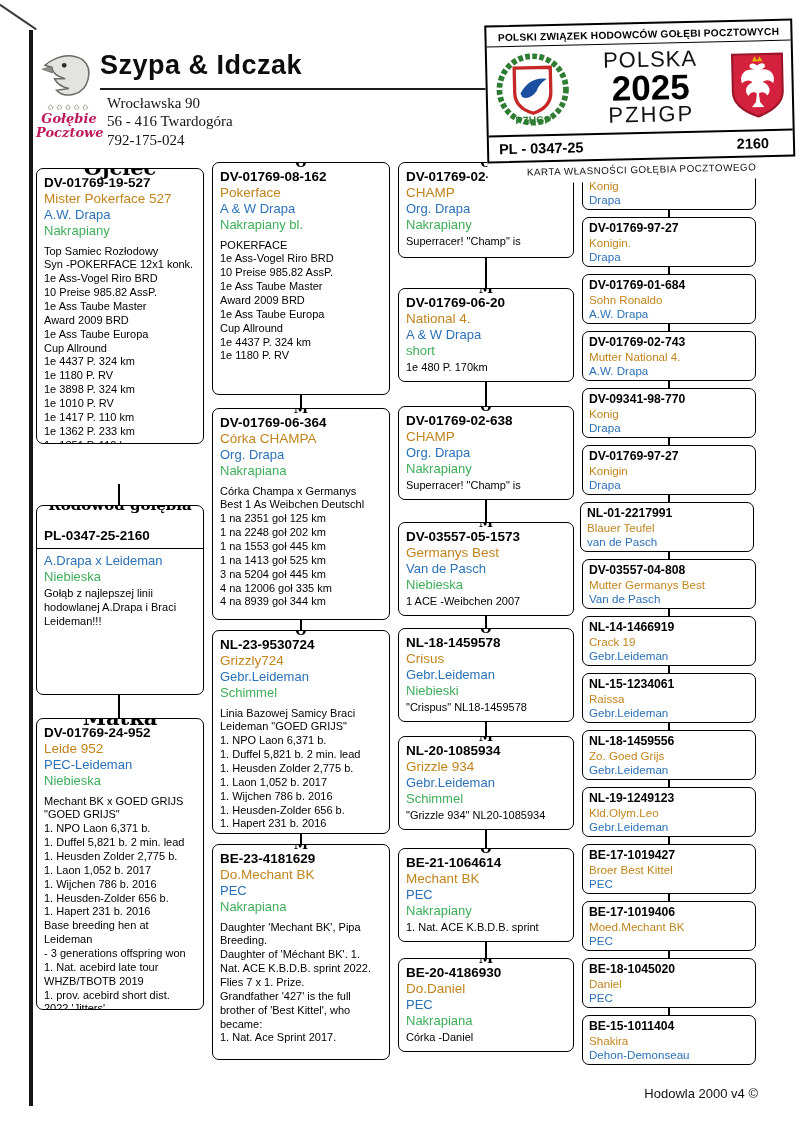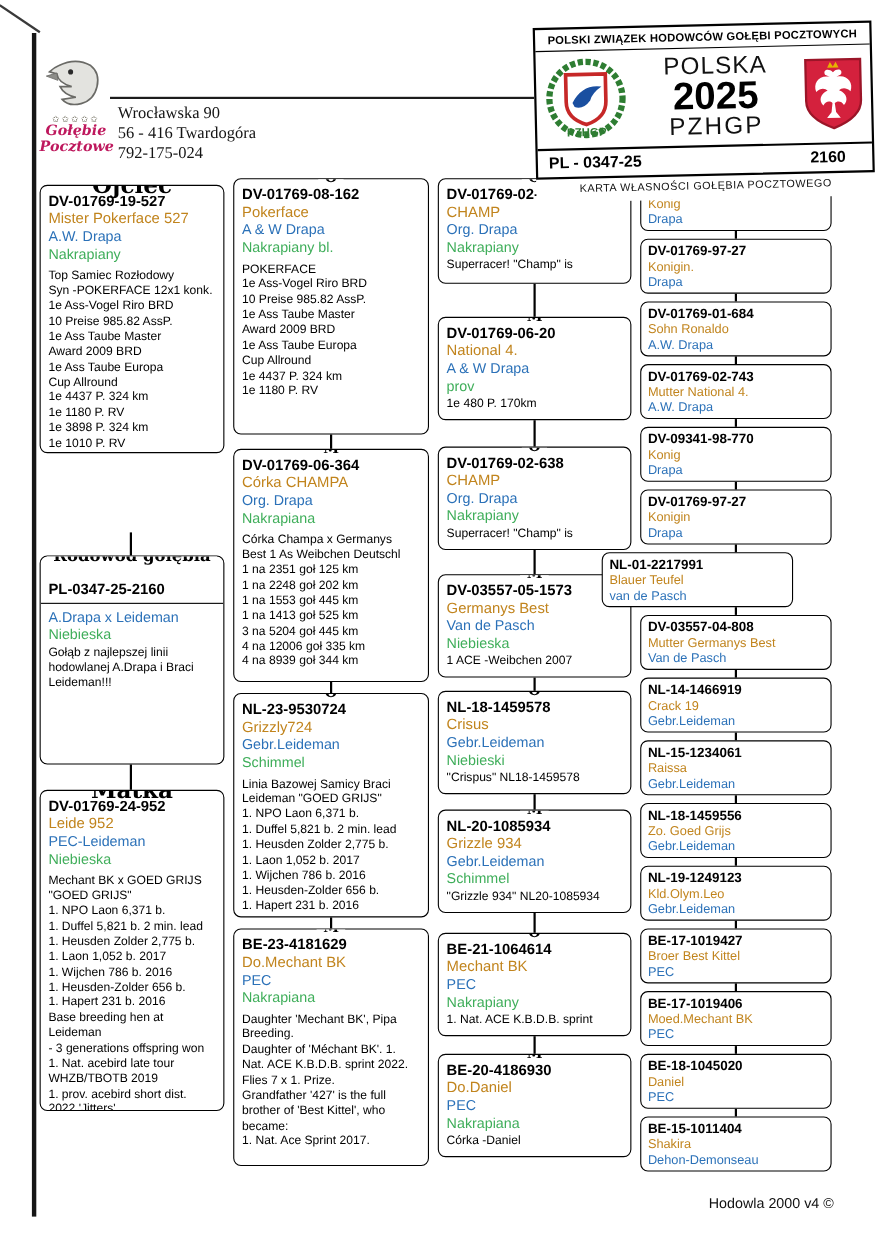--- a/index.html
+++ b/index.html
@@ -61,20 +61,21 @@
   <div class="logo-block">
     <svg width="60" height="48" viewBox="0 0 60 50">
       <path d="M14 10 Q30 2 44 10 Q53 17 50 30 Q47 43 35 46 Q23 49 17 42 L30 40 Q19 38 15 30 L26 30 Q13 26 12 18 L5 16 Q9 12 14 10 Z" fill="#e3e3df" stroke="#6a6a66" stroke-width="1.6"></path>
       <circle cx="25" cy="16" r="2.4" fill="#2a2a2a"></circle>
       <path d="M12 17 L2 20 L13 24 Z" fill="#8d8d89" stroke="#6a6a66" stroke-width="0.8"></path>
     </svg>
     <div class="stars">✩✩✩✩✩</div>
     <div class="logo-text">Gołębie</div>
     <div class="logo-text">Pocztowe</div>
   </div>
+  <div class="loft-name">Szypa &amp; Idczak</div>
   <div class="name-underline"></div>
   <div class="addr">
     <div>Wrocławska 90</div>
     <div>56 - 416  Twardogóra</div>
     <div>792-175-024</div>
   </div>
 
   <div class="badge">
     <div class="badge-box">
       <div class="badge-title">POLSKI ZWIĄZEK HODOWCÓW GOŁĘBI POCZTOWYCH</div>
@@ -97,21 +98,21 @@
         </svg>
       </div>
       <div class="badge-bottom">
         <span>PL - 0347-25</span>
         <span>2160</span>
       </div>
     </div>
     <div class="badge-card">KARTA WŁASNOŚCI GOŁĘBIA POCZTOWEGO</div>
   </div>
 
-  <div class="pbox" style="left:36px;top:168px;width:168px;height:244px">
+  <div class="pbox" style="left:36px;top:168px;width:168px;height:276px">
     <span class="plabel big">Ojciec</span>
     <div class="ring">DV-01769-19-527</div>
     <div class="pname">Mister Pokerface 527</div>
     <div class="pbreeder">A.W. Drapa</div>
     <div class="pcolor">Nakrapiany</div>
     <div class="pbody">Top Samiec Rozłodowy
 Syn -POKERFACE 12x1 konk.
 1e Ass-Vogel Riro BRD
 10 Preise 985.82 AssP.
 1e Ass Taube Master
@@ -234,21 +235,21 @@
     <div class="pname">CHAMP</div>
     <div class="pbreeder">Org. Drapa</div>
     <div class="pcolor">Nakrapiany</div>
     <div class="pbody" style="margin-top:2px">Superracer! "Champ" is</div>
   </div>
   <div class="pbox" style="left:398px;top:288px;width:176px;height:94px">
     <span class="plabel">M</span>
     <div class="ring">DV-01769-06-20</div>
     <div class="pname">National 4.</div>
     <div class="pbreeder">A &amp; W Drapa</div>
-    <div class="pcolor">prov</div>
+    <div class="pcolor">short</div>
     <div class="pbody" style="margin-top:2px">1e 480 P. 170km</div>
   </div>
   <div class="pbox" style="left:398px;top:406px;width:176px;height:94px">
     <span class="plabel">O</span>
     <div class="ring">DV-01769-02-638</div>
     <div class="pname">CHAMP</div>
     <div class="pbreeder">Org. Drapa</div>
     <div class="pcolor">Nakrapiany</div>
     <div class="pbody" style="margin-top:2px">Superracer! "Champ" is</div>
   </div>
@@ -316,21 +317,21 @@
   <div class="pbox g4" style="left:582px;top:388px">
     <div class="ring">DV-09341-98-770</div>
     <div class="pname">Konig</div>
     <div class="pbreeder">Drapa</div>
   </div>
   <div class="pbox g4" style="left:582px;top:445px">
     <div class="ring">DV-01769-97-27</div>
     <div class="pname">Konigin</div>
     <div class="pbreeder">Drapa</div>
   </div>
-  <div class="pbox g4" style="left:547px;top:502px">
+  <div class="pbox g4" style="left:580px;top:502px">
     <div class="ring">NL-01-2217991</div>
     <div class="pname">Blauer Teufel</div>
     <div class="pbreeder">van de Pasch</div>
   </div>
   <div class="pbox g4" style="left:582px;top:559px">
     <div class="ring">DV-03557-04-808</div>
     <div class="pname">Mutter Germanys Best</div>
     <div class="pbreeder">Van de Pasch</div>
   </div>
   <div class="pbox g4" style="left:582px;top:616px">

